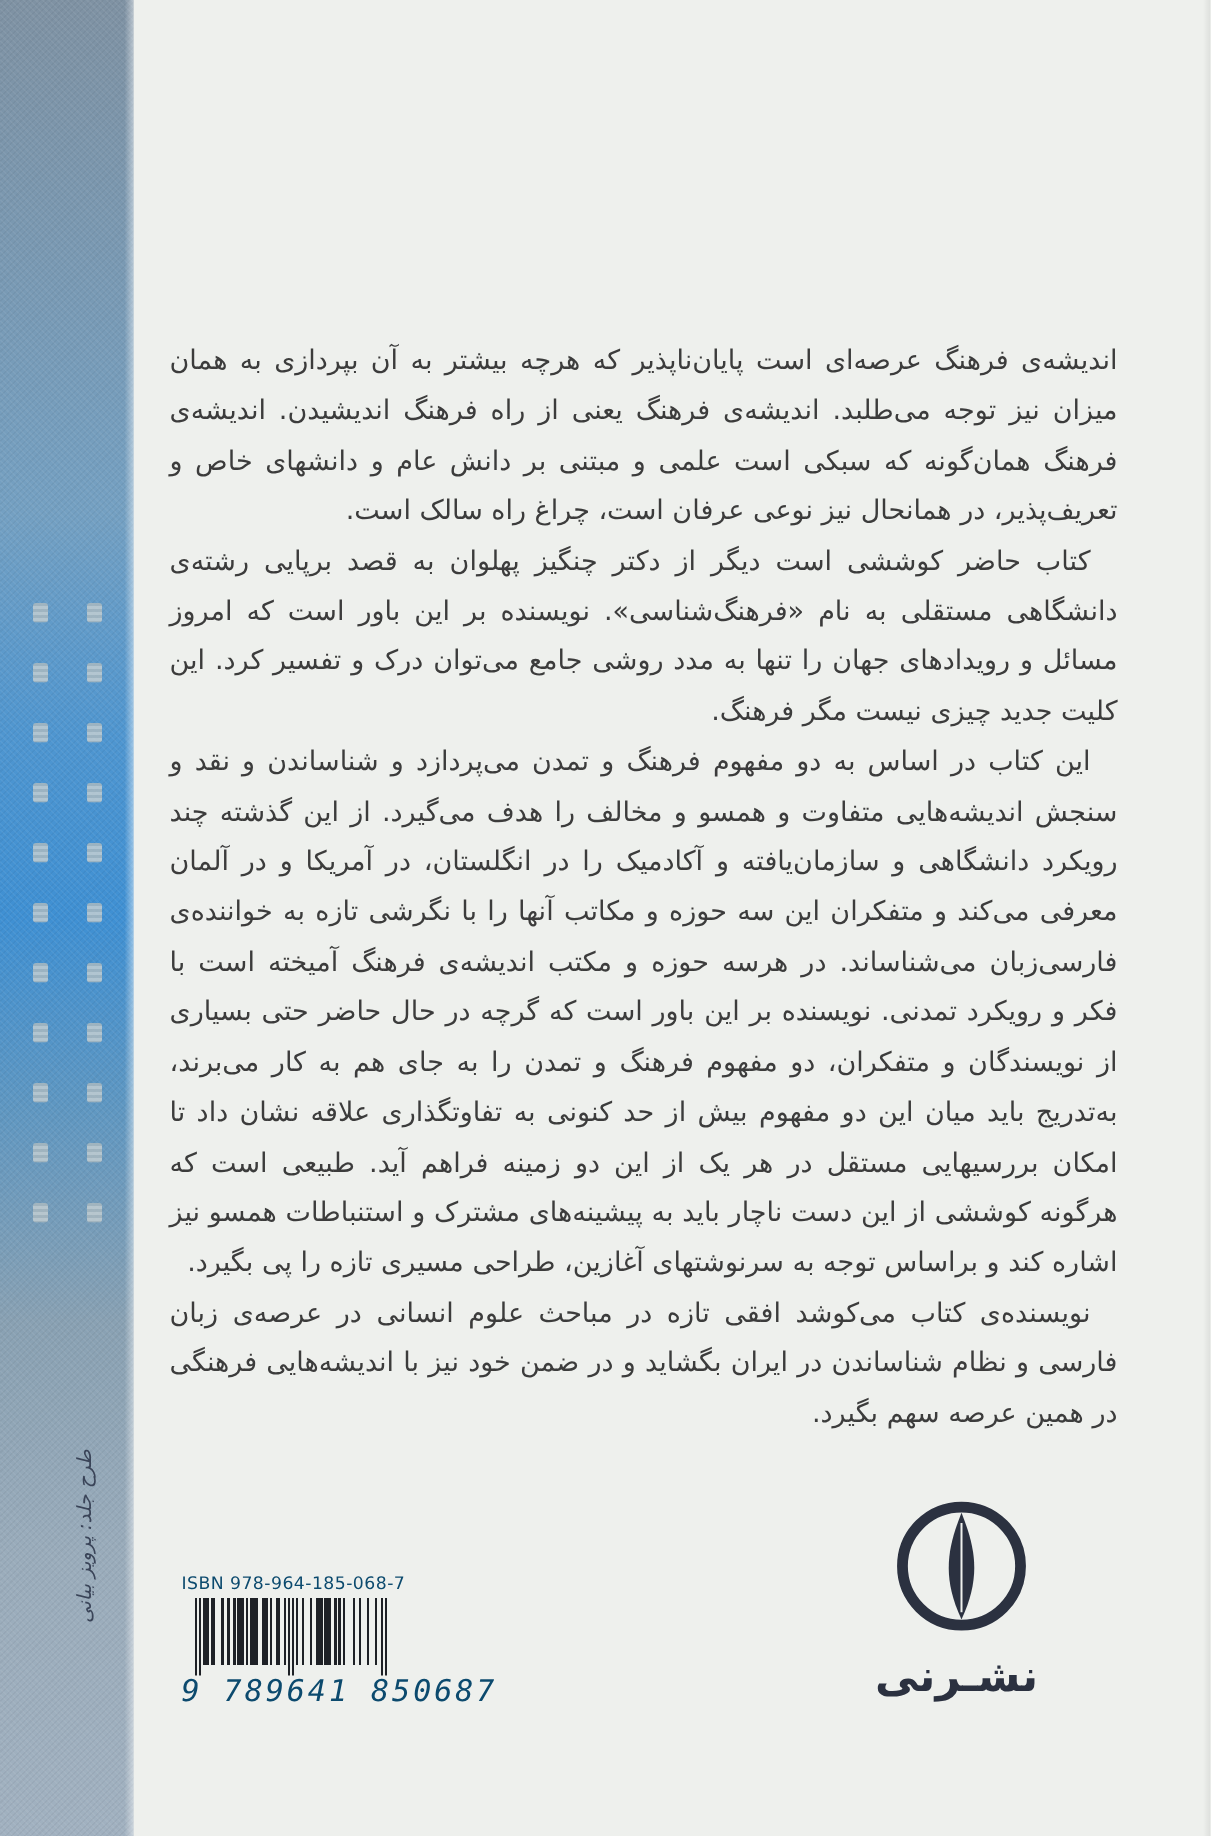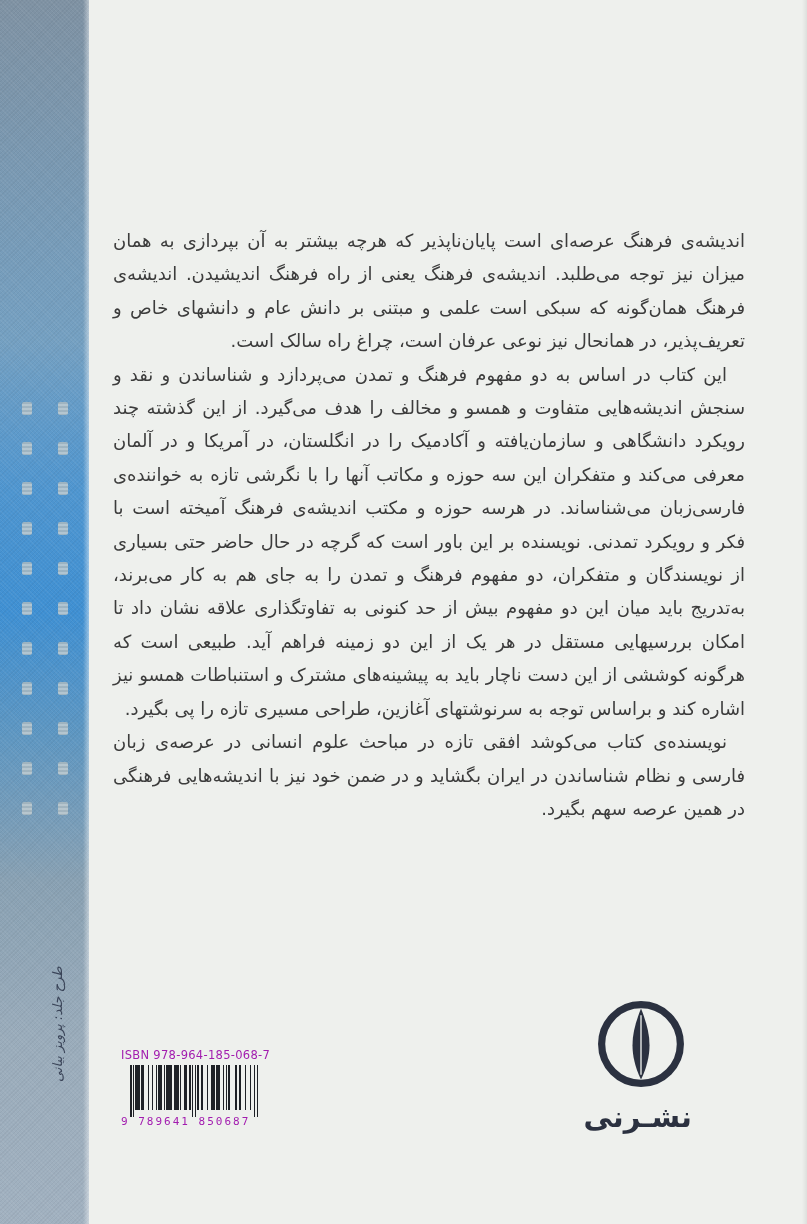--- a/index.html
+++ b/index.html
@@ -50,24 +50,24 @@
   }
   
   .content{
     position:absolute;left:113px;top:224px;width:632px;
     direction:rtl;text-align:justify;
     color:#3c3c3c;font-size:18px;line-height:33.4px;
   }
   .content p{margin:0;}
   .content p.indent{text-indent:18px;}
   
-  .barcode-block{position:absolute;left:121px;top:1048px;width:146px;text-align:left;color:#a21caf;}
+  .barcode-block{position:absolute;left:121px;top:1048px;width:146px;text-align:center;color:#0c4a6e;}
   .isbn-label{font-size:11.5px;letter-spacing:0.3px;white-space:nowrap;}
   .bars{display:block;margin:3px auto 0;}
-  .barcode-digits{font-size:11px;letter-spacing:2px;white-space:nowrap;margin-top:-2px;font-family:"DejaVu Sans Mono","DejaVu Sans",monospace;}
+  .barcode-digits{font-size:20px;letter-spacing:2px;white-space:nowrap;margin-top:-2px;font-family:"DejaVu Sans Mono","DejaVu Sans",monospace;font-style:italic;}
   
   .logo{position:absolute;left:590px;top:996px;width:102px;text-align:center;color:#2b3140;}
   .publisher-name{font-size:29px;font-weight:bold;margin-top:0;letter-spacing:1px;direction:rtl;}
 </style>
 </head>
 <body>
 
 <div class="strip">
   <div id="dashes">
       <div class="dash" style="left: 22px; top: 402px;"></div>
@@ -93,20 +93,21 @@
       <div class="dash" style="left: 22px; top: 802px;"></div>
       <div class="dash" style="left: 58px; top: 802px;"></div>
     </div>
   <div class="note-anchor">
     <span>طرح جلد: پرویز بیانی</span>
   </div>
 </div>
 
 <div class="content" id="content">
     <p class="">اندیشه‌ی فرهنگ عرصه‌ای است پایان‌ناپذیر که هرچه بیشتر به آن بپردازی به همان میزان نیز توجه می‌طلبد. اندیشه‌ی فرهنگ یعنی از راه فرهنگ اندیشیدن. اندیشه‌ی فرهنگ همان‌گونه که سبکی است علمی و مبتنی بر دانش عام و دانشهای خاص و تعریف‌پذیر، در همانحال نیز نوعی عرفان است، چراغ راه سالک است.</p>
+    <p class="indent">کتاب حاضر کوششی است دیگر از دکتر چنگیز پهلوان به قصد برپایی رشته‌ی دانشگاهی مستقلی به نام «فرهنگ‌شناسی». نویسنده بر این باور است که امروز مسائل و رویدادهای جهان را تنها به مدد روشی جامع می‌توان درک و تفسیر کرد. این کلیت جدید چیزی نیست مگر فرهنگ.</p>
     <p class="indent">این کتاب در اساس به دو مفهوم فرهنگ و تمدن می‌پردازد و شناساندن و نقد و سنجش اندیشه‌هایی متفاوت و همسو و مخالف را هدف می‌گیرد. از این گذشته چند رویکرد دانشگاهی و سازمان‌یافته و آکادمیک را در انگلستان، در آمریکا و در آلمان معرفی می‌کند و متفکران این سه حوزه و مکاتب آنها را با نگرشی تازه به خواننده‌ی فارسی‌زبان می‌شناساند. در هرسه حوزه و مکتب اندیشه‌ی فرهنگ آمیخته است با فکر و رویکرد تمدنی. نویسنده بر این باور است که گرچه در حال حاضر حتی بسیاری از نویسندگان و متفکران، دو مفهوم فرهنگ و تمدن را به جای هم به کار می‌برند، به‌تدریج باید میان این دو مفهوم بیش از حد کنونی به تفاوتگذاری علاقه نشان داد تا امکان بررسیهایی مستقل در هر یک از این دو زمینه فراهم آید. طبیعی است که هرگونه کوششی از این دست ناچار باید به پیشینه‌های مشترک و استنباطات همسو نیز اشاره کند و براساس توجه به سرنوشتهای آغازین، طراحی مسیری تازه را پی بگیرد.</p>
     <p class="indent">نویسنده‌ی کتاب می‌کوشد افقی تازه در مباحث علوم انسانی در عرصه‌ی زبان فارسی و نظام شناساندن در ایران بگشاید و در ضمن خود نیز با اندیشه‌هایی فرهنگی در همین عرصه سهم بگیرد.</p>
   </div>
 
 <div class="barcode-block">
   <div class="isbn-label">ISBN 978-964-185-068-7</div>
   <svg class="bars" id="bars" width="128" height="52" shape-rendering="crispEdges">
       <rect x="0.00" y="0" width="1.50" height="52" fill="#1e2126"></rect>
       <rect x="2.69" y="0" width="1.50" height="52" fill="#1e2126"></rect>
       <rect x="5.39" y="0" width="1.50" height="45" fill="#1e2126"></rect>

